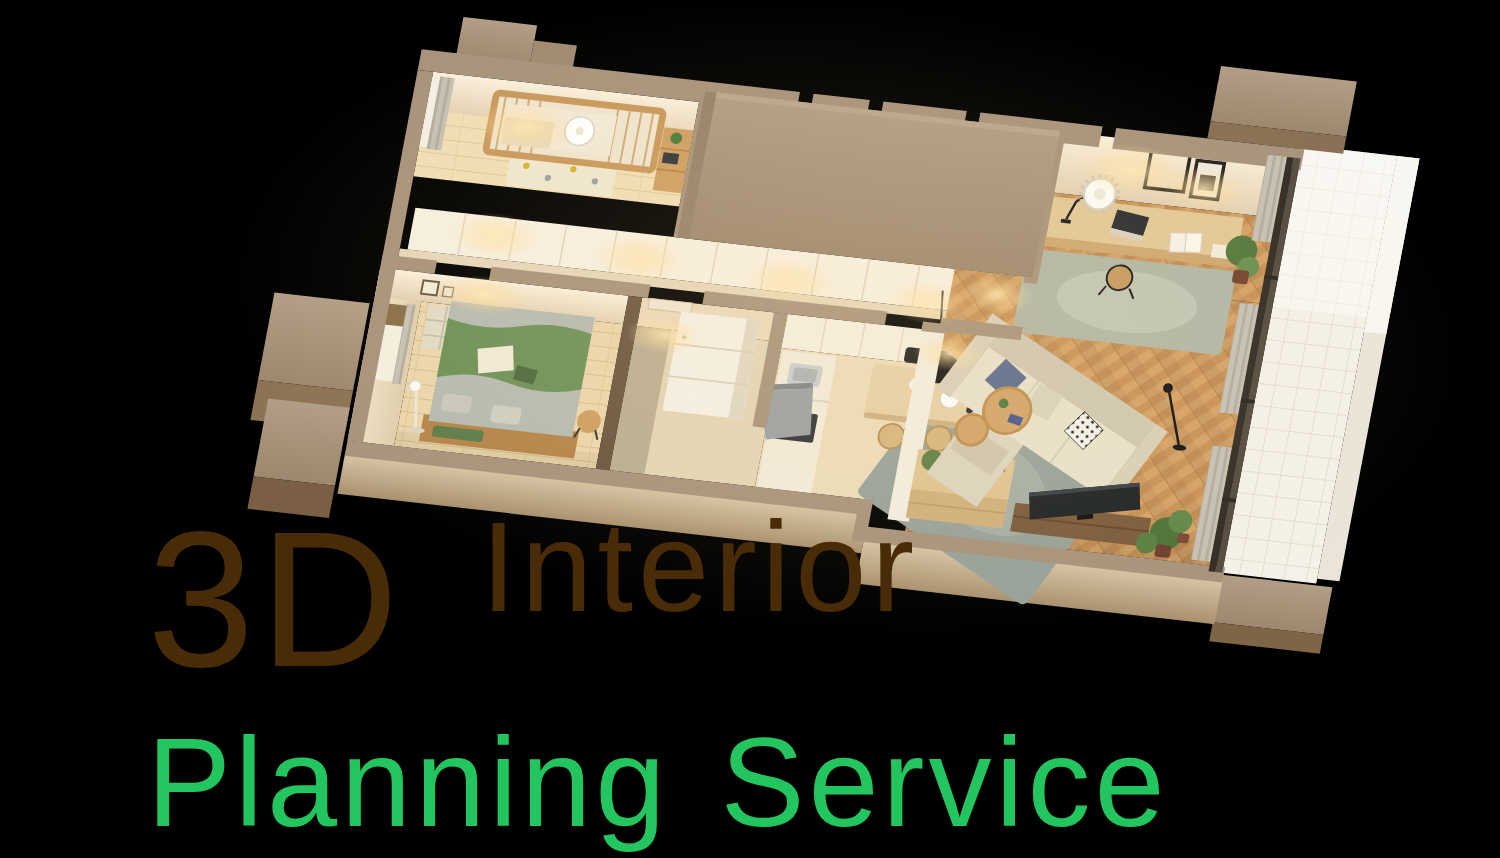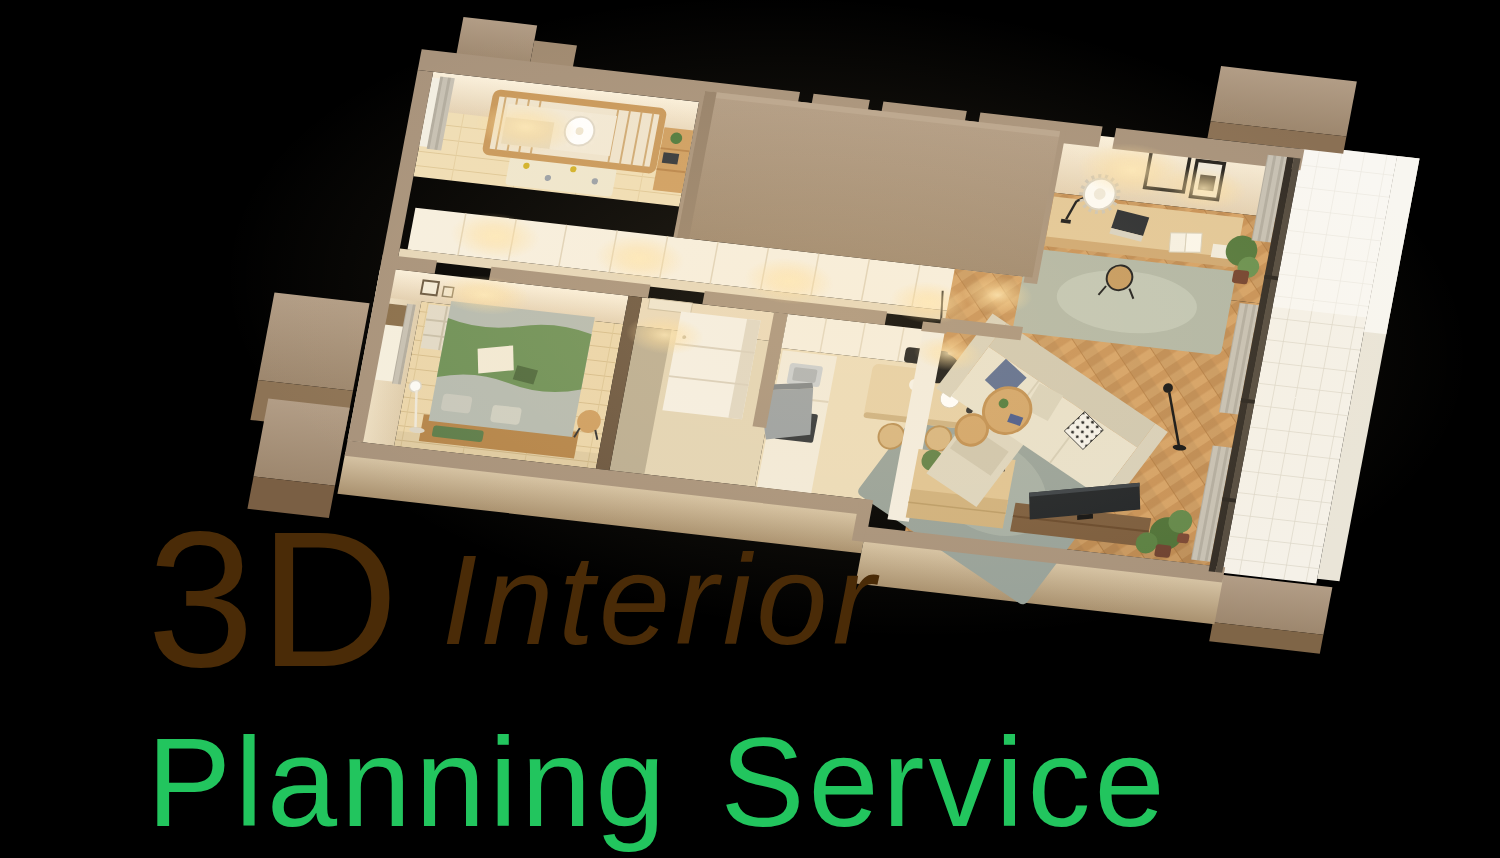--- a/index.html
+++ b/index.html
@@ -1,23 +1,23 @@
 <!DOCTYPE html>
 <html><head>
 <meta charset="utf-8">
 <style>
   html,body{margin:0;padding:0;background:#000;}
   .stage{position:relative;width:1500px;height:858px;background:#000;overflow:hidden;
          font-family:"Liberation Sans",sans-serif;}
   .stage svg{position:absolute;left:0;top:0;}
   .hero{position:absolute;left:0;top:0;width:100%;height:100%;pointer-events:none;}
-  .hero .line1{position:absolute;left:147px;top:503px;display:flex;align-items:center;
-               line-height:1;color:#4a2b07;font-weight:300;}
+  .hero .line1{position:absolute;left:147px;top:503px;display:flex;align-items:flex-start;
+               line-height:1;color:#4a2b07;font-weight:300;gap:48px;}
   .hero .big{font-size:193px;letter-spacing:5px;}
-  .hero .small{font-size:128px;letter-spacing:5px;margin-left:38px;font-style:italic;}
+  .hero .small{font-size:128px;letter-spacing:5px;margin-left:29px;}
   .hero .line2{position:absolute;left:147px;top:720px;line-height:1;color:#22c55e;
                font-weight:300;font-size:126px;letter-spacing:4px;word-spacing:12px;}
 </style>
 </head>
 <body>
 
 <div class="stage">
 
 <svg width="1500" height="858" viewBox="0 0 1500 858">
   <defs>

